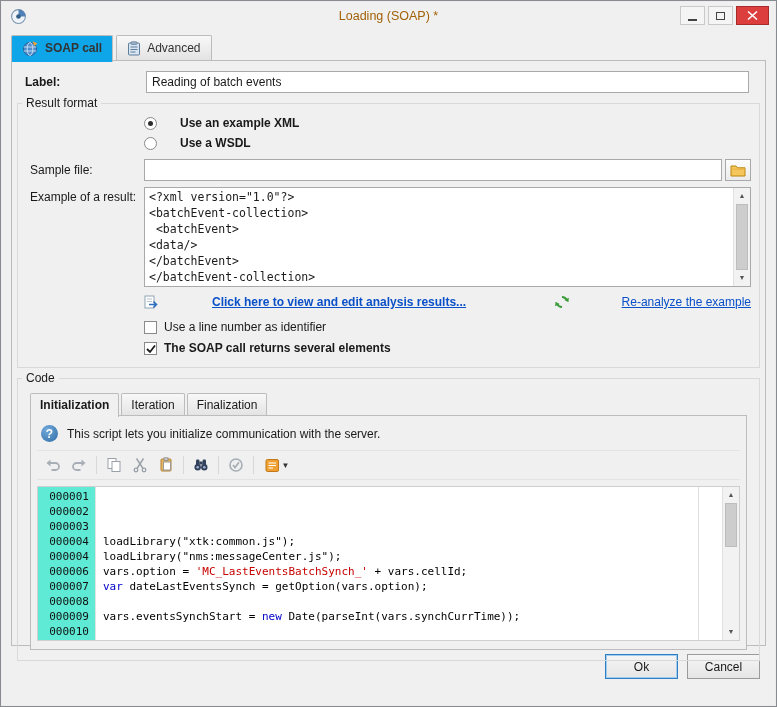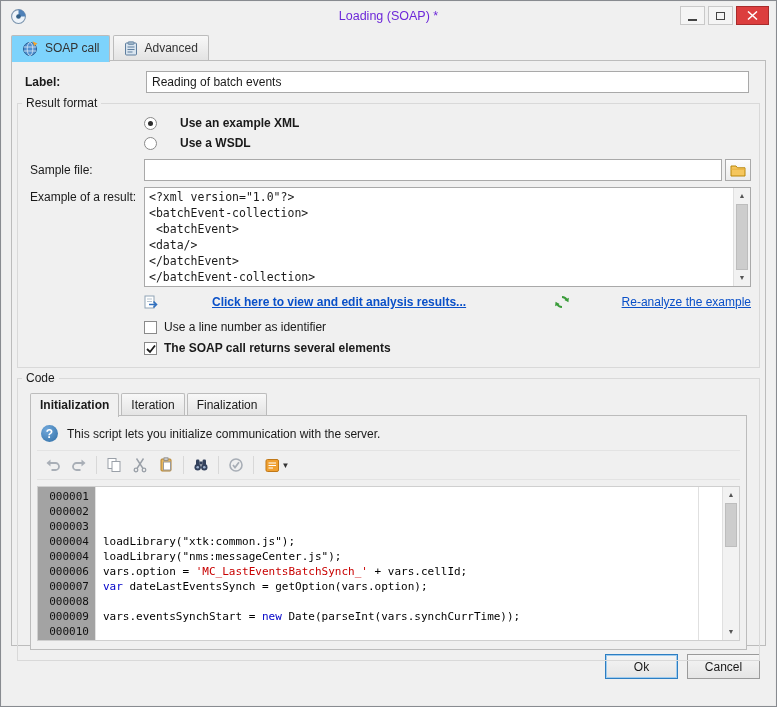--- a/index.html
+++ b/index.html
@@ -11,34 +11,34 @@
   }
   .window {
     position: relative; width: 777px; height: 707px;
     background: #f0f0f0; border: 1px solid #888b90; overflow: hidden;
     box-shadow: inset 0 0 0 1px #ececec;
   }
 
   
   .titlebar { height: 30px; position: relative; display: flex; align-items: center; padding: 0 6px; }
   .app-icon { width: 17px; height: 17px; margin-left: 3px; z-index: 2; }
-  .title-text { position: absolute; left: 0; right: 0; text-align: center; font-size: 12.5px; color: #6d28d9; }
+  .title-text { position: absolute; left: 0; right: 0; text-align: center; font-size: 12.5px; color: #a16207; }
   .win-controls { position: absolute; right: 7px; top: 5px; display: flex; gap: 3px; z-index: 2; }
   .win-btn { width: 25px; height: 19px; display: flex; align-items: center; justify-content: center;
              border: 1px solid #c9c9c9; background: #f5f5f5; cursor: default; }
   .win-btn.close { width: 33px; background: var(--close, #dc3e3e); border-color: #a82b2b; }
   .glyph-min { width: 9px; height: 2px; background: #444; margin-top: 9px; }
   .glyph-max { width: 9px; height: 8px; border: 1px solid #444; }
 
   
   .tabstrip { display: flex; margin: 4px 0 0 10px; position: relative; z-index: 2; }
   .tab { display: flex; align-items: center; gap: 6px; height: 25px; padding: 0 10px;
          border: 1px solid #bcbcbc; border-bottom: none; border-radius: 2px 2px 0 0;
          background: linear-gradient(#f8f8f8, #e3e3e3); margin-right: 3px; color: #333; }
-  .tab.active { background: #7dd3fc; font-weight: normal; height: 27px; margin-bottom: -2px; padding-bottom: 2px; }
+  .tab.active { background: #0ea5e9; font-weight: bold; height: 27px; margin-bottom: -2px; padding-bottom: 2px; }
   .tab-panel { position: relative; margin: 0 10px; border: 1px solid #bcbcbc; background: #f0f0f0;
                height: 586px; padding-top: 6px; }
 
   
   .label-row { display: flex; align-items: center; margin: 4px 16px 0 0; }
   .label-row .cap { width: 134px; padding-left: 13px; font-weight: bold; flex: none; }
   .text-input { height: 22px; border: 1px solid #a9a9a9; padding: 0 5px; background: #fff;
                 font: 12px "Liberation Sans", sans-serif; color: #1a1a1a; }
   .label-row .text-input { flex: 1; }
 
@@ -91,21 +91,21 @@
   .qicon { width: 17px; height: 17px; border-radius: 50%; flex: none; color: #fff; font-weight: bold; font-size: 12px;
            background: radial-gradient(circle at 35% 30%, #72a9dc, #2e6da4); display: flex; align-items: center; justify-content: center; }
 
   .toolbar { display: flex; align-items: center; gap: 2px; padding: 3px 4px; border-top: 1px solid #e3e3e3; border-bottom: 1px solid #e3e3e3; }
   .tbtn { width: 24px; height: 22px; display: flex; align-items: center; justify-content: center; }
   .tbtn.menu { width: 36px; gap: 2px; }
   .caret { font-size: 8px; color: #333; }
   .sep { width: 1px; height: 18px; background: #d8d8d8; margin: 0 3px; }
 
   .editor { display: flex; height: 155px; margin-top: 6px; background: #fff; border: 1px solid #cfcfcf; overflow: hidden; }
-  .gutter { width: 58px; flex: none; background: #a3a3a3; font: 11px/15px "DejaVu Sans Mono", monospace;
+  .gutter { width: 58px; flex: none; background: #5eead4; font: 11px/15px "DejaVu Sans Mono", monospace;
             text-align: right; padding: 2px 6px 0 0; color: #111; border-right: 1px solid #e2e2e2; }
   .code-area { flex: 1; position: relative; padding: 2px 0 0 7px; font: 11px/15px "DejaVu Sans Mono", monospace;
                white-space: pre; overflow: hidden; }
   .edge { position: absolute; top: 0; bottom: 0; left: 602px; width: 1px; background: #e0e0e0; }
   .cl { height: 15px; }
   .gl { height: 15px; }
   .tok-p { color: #000; }
   .tok-k { color: var(--kw, #0000c8); }
   .tok-su { color: var(--str, #c80000); }
 

